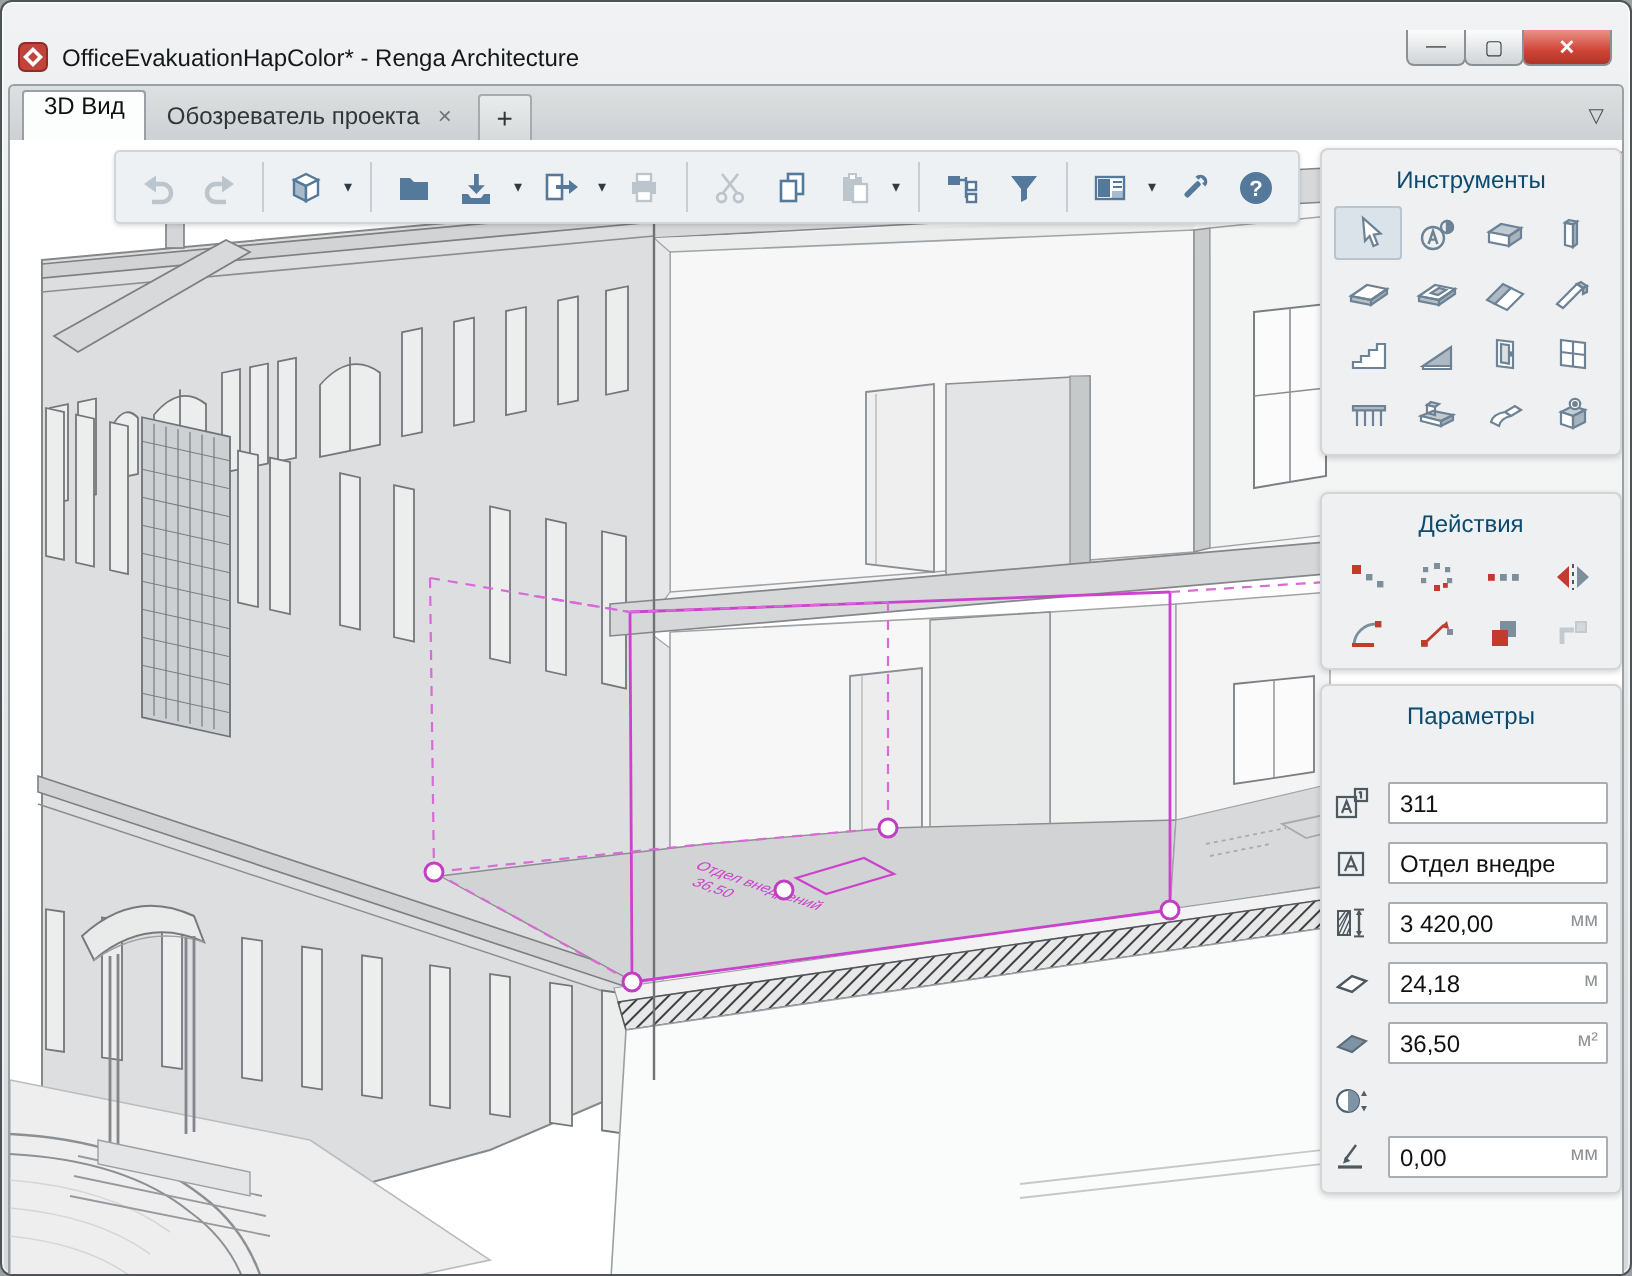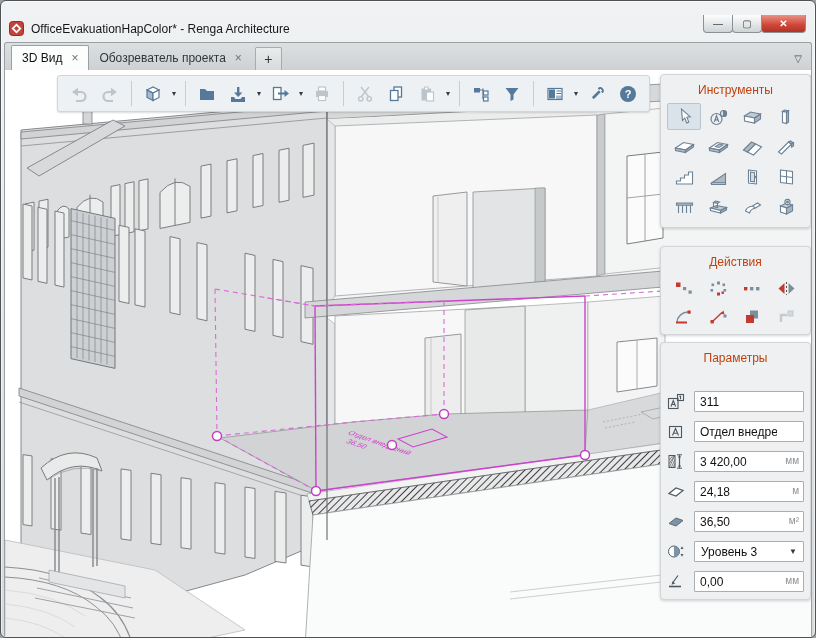--- a/index.html
+++ b/index.html
@@ -13,42 +13,42 @@
   .win-controls{position:absolute;top:0;right:6px;display:flex;}
   .wbtn{height:18px;border:1px solid #8b9094;border-top:none;border-radius:0 0 4px 4px;
     display:flex;align-items:center;justify-content:center;font-size:10px;color:#3d4448;
     background:linear-gradient(#fdfdfd,#cfd4d6);margin-left:-1px;}
   .wbtn.min{width:30px;} .wbtn.max{width:30px;}
   .wbtn.close{width:45px;background:linear-gradient(#e99287,#cf4537 60%,#b03427);color:#fff;font-weight:bold;}
   
   .tabbar{height:28px;background:linear-gradient(#dde0e1,#cdd1d3);border:1px solid #9aa0a3;border-bottom:none;
     border-radius:3px 3px 0 0;display:flex;align-items:flex-end;padding:3px 6px 0;position:relative;}
   .tab{display:flex;align-items:center;gap:9px;padding:0 10px;height:25px;font-size:12px;color:#30373b;}
-  .tab.active{background:#fcfdfd;border:1px solid #9aa0a3;border-bottom:none;border-radius:2px 2px 0 0;color:#0e1112;}
+  .tab.active{background:#fcfdfd;border:1px solid #9aa0a3;border-bottom:none;border-radius:2px 2px 0 0;color:#0e1112;flex-direction:column;}
   .tab-close{font-size:12px;color:#6d7478;line-height:1;}
   .tab-add{width:27px;height:23px;margin-left:3px;display:flex;align-items:center;justify-content:center;
     font-size:14px;color:#2f3538;background:linear-gradient(#e9ecec,#d6dadb);border:1px solid #a6abae;
     border-bottom:none;border-radius:2px 2px 0 0;}
   .tab-overflow{position:absolute;right:9px;bottom:6px;font-size:10px;color:#4a5054;}
   
   .canvas{position:relative;height:578px;background:#fff;border:1px solid #9aa0a3;border-top:none;overflow:hidden;}
   .viewport-svg{position:absolute;left:0;top:0;}
   
   .toolbar{position:absolute;left:52px;top:5px;height:37px;display:flex;align-items:center;gap:1px;
     background:#eef1f4;border:1px solid #d0d6da;border-radius:3px;padding:0 6px;
     box-shadow:0 1px 2px rgba(0,0,0,.14);}
   .tbtn{width:30px;height:30px;display:flex;align-items:center;justify-content:center;border-radius:2px;color:#55799a;}
   .tbtn.dis{color:#bdc5cc;}
   .tbtn svg{width:20px;height:20px;}
   .tdrop{width:10px;font-size:8px;color:#2f3a44;display:flex;justify-content:center;align-items:center;height:30px;}
   .tsep{width:1px;height:25px;background:#c7cdd2;margin:0 5px;}
   
   .panel{position:absolute;left:655px;width:151px;background:#eef0f2;border:1px solid #d2d6d9;
     border-radius:4px;box-shadow:0 1px 3px rgba(0,0,0,.18);padding:4px 6px 7px;}
-  .panel-title{text-align:center;font-size:12px;color:#c2410c;padding:4px 0 6px;}
+  .panel-title{text-align:center;font-size:12px;color:#0c4a6e;padding:4px 0 6px;}
   .tool-grid{display:grid;grid-template-columns:repeat(4,1fr);row-gap:3px;}
   .tool-cell{height:27px;display:flex;align-items:center;justify-content:center;border-radius:2px;color:#6d8294;}
   .tool-cell svg{width:23px;height:20px;}
   .tool-cell.active{background:#dbe3ea;border:1px solid #b7c5d1;}
   .act-grid{display:grid;grid-template-columns:repeat(4,1fr);row-gap:6px;margin-top:2px;}
   .act-cell{height:22px;display:flex;align-items:center;justify-content:center;}
   .act-cell svg{width:21px;height:17px;}
   .param-rows{display:flex;flex-direction:column;gap:9px;margin-top:20px;}
   .prow{display:flex;align-items:center;gap:5px;}
   .picon{width:22px;height:18px;flex:none;color:#4d585f;display:flex;align-items:center;}
@@ -649,26 +649,20 @@
 
         <div class="prow">
           <span class="picon">
             <svg viewBox="0 0 18 17">
                 <circle cx="7" cy="8.5" r="5.5" fill="#fff" stroke="#4d5f6c" stroke-width="1"></circle>
                 <path d="M7 3 A5.5 5.5 0 0 1 7 14 Z" fill="#7e93a3"></path>
                 <polygon points="13.5,6 16.5,6 15,3.2" fill="#4d5f6c"></polygon>
                 <polygon points="13.5,11 16.5,11 15,13.8" fill="#4d5f6c"></polygon>
               </svg>
           </span>
-          <span class="pfield">
-            <div class="pselect">
-              <span>Уровень 3</span>
-              <span class="psel-arrow">▼</span>
-            </div>
-          </span>
         </div>
 
         <div class="prow">
           <span class="picon">
             <svg viewBox="0 0 18 17">
                 <line x1="11" y1="2.5" x2="5.5" y2="10" stroke="currentColor" stroke-width="1.2"></line>
                 <polygon points="4.5,11.8 8.2,10.5 5.6,8.3" fill="currentColor"></polygon>
                 <line x1="2" y1="13.5" x2="14" y2="13.5" stroke="currentColor" stroke-width="1.6"></line>
               </svg>
           </span>

